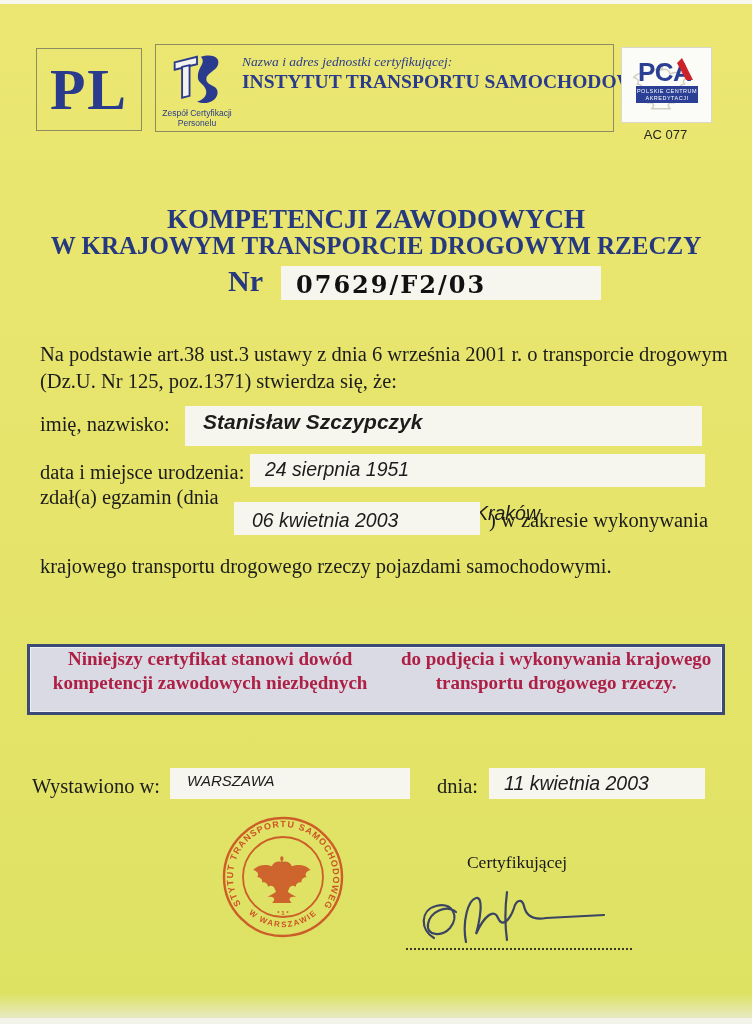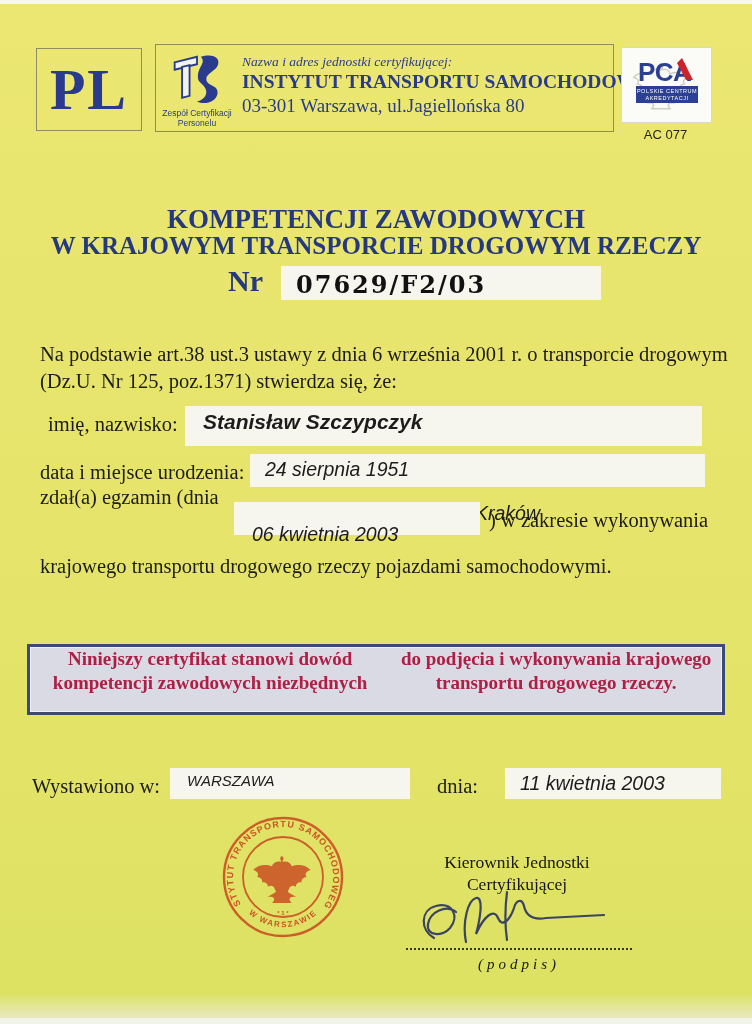--- a/index.html
+++ b/index.html
@@ -43,33 +43,33 @@
   .legal{position:absolute;left:40px;top:341px;width:690px;font-size:20.5px;line-height:1.3;}
   .legal div{white-space:nowrap;}
   .row-label{position:absolute;font-size:20.5px;white-space:nowrap;}
   .val-sans{font-family:"Liberation Sans",sans-serif;font-style:italic;}
   .name-field{left:185px;top:406px;width:517px;height:40px;}
   .name-value{padding:4px 0 0 18px;font-size:21px;font-weight:bold;}
   .birth-field{left:250px;top:454px;width:455px;height:33px;}
   .birth-date{position:absolute;left:15px;top:4px;font-size:19.5px;}
   .birth-place{position:absolute;left:225px;top:4px;font-size:19.5px;margin-top:44px;}
   .exam-field{left:234px;top:502px;width:246px;height:33px;}
-  .exam-date{padding:21px 0 0 18px;font-size:19.5px;font-style:italic;}
+  .exam-date{padding:7px 0 0 18px;font-size:19.5px;font-style:italic;}
   .scope-line{position:absolute;left:40px;top:555px;font-size:20.5px;white-space:nowrap;}
 
   
   .notice-box{position:absolute;left:27px;top:644px;width:692px;height:65px;background:#dadae4;
     border:3px solid #3c4a78;box-shadow:inset 0 0 0 1px #eef0f4;
     display:flex;flex-direction:row;text-align:center;}
   .notice-box div{color:#ad1f44;font-weight:bold;font-size:19px;line-height:1.25;}
 
   
   .issued-field{left:170px;top:768px;width:240px;height:31px;}
   .issued-place{padding:4px 0 0 17px;font-size:15px;}
-  .date-field{left:489px;top:768px;width:216px;height:31px;margin-left:16px;}
+  .date-field{left:489px;top:768px;width:216px;height:31px;}
   .issued-date{padding:4px 0 0 15px;font-size:19.5px;}
 
   .stamp{position:absolute;left:218px;top:812px;width:130px;height:130px;}
   .sig-block{position:absolute;left:398px;top:852px;width:238px;text-align:center;
     font-size:17.5px;line-height:1.25;color:#17171a;}
   .signature-svg{position:absolute;left:406px;top:886px;width:225px;height:66px;}
   .dotted-line{position:absolute;left:406px;top:948px;width:226px;height:0;
     border-bottom:2px dotted #3a372e;}
   .podpis{position:absolute;left:406px;top:956px;width:226px;text-align:center;
     font-style:italic;font-size:15px;letter-spacing:4px;color:#17171a;}
@@ -102,21 +102,20 @@
       <path d="M16 15 L24 13 L24 46 L16 48 Z" fill="#f3f3ee" stroke="#2a3a8c" stroke-width="2"></path>
       <path d="M36 4 C50 0 58 6 54 14 C51 20 42 22 42 28 C42 36 56 34 54 44 C52 53 40 56 32 52 C40 50 44 44 41 38 C38 32 32 32 33 24 C34 14 42 10 36 4 Z" fill="#2a3a8c"></path>
     </svg>
     <div class="its-caption">
       <div>Zespół Certyfikacji</div>
       <div>Personelu</div>
     </div>
     <div class="issuer-text">
       <div class="issuer-label">Nazwa i adres jednostki certyfikującej:</div>
       <div class="issuer-name">INSTYTUT TRANSPORTU SAMOCHODOWEGO</div>
-      <div class="issuer-address">03-301 Warszawa, ul.Jagiellońska 80</div>
     </div>
   </div>
 
   <div class="pca-wrap">
     <div class="pca-box">
       <svg viewBox="0 0 89 74" style="position:absolute;inset:0">
         <use href="#eaglePath" transform="translate(40,37) scale(0.72) translate(-65,-69)" fill="none" stroke="#c9c9bc" stroke-width="2" opacity="0.9"></use>
         <text x="16" y="33" font-family="Liberation Sans,sans-serif" font-weight="bold" font-size="26" fill="#2b3f94" letter-spacing="-0.5">PCA</text>
         <path d="M60 10 L71 32 L64 32 L55 15 Z" fill="#cc2229"></path>
         <rect x="14" y="38" width="62" height="17" fill="#2b3f94"></rect>
@@ -133,21 +132,21 @@
   <div class="nr-label">Nr</div>
   <div class="field nr-field">
     <div class="nr-value">07629/F2/03</div>
   </div>
 
   <div class="legal">
     <div>Na podstawie art.38 ust.3 ustawy z dnia 6 września 2001 r. o transporcie drogowym</div>
     <div>(Dz.U. Nr 125, poz.1371) stwierdza się, że:</div>
   </div>
 
-  <div class="row-label" style="left:48px;top:413px">imię, nazwisko:</div>
+  <div class="row-label" style="left:40px;top:413px">imię, nazwisko:</div>
   <div class="field name-field">
     <div class="name-value val-sans">Stanisław Szczypczyk</div>
   </div>
 
   <div class="row-label" style="left:40px;top:461px">data i miejsce urodzenia:</div>
   <div class="field birth-field">
     <div class="birth-date val-sans">24 sierpnia 1951</div>
     <div class="birth-place val-sans">Kraków</div>
   </div>
 
@@ -180,24 +179,22 @@
     <text class="stamp-txt" font-size="9" letter-spacing="1.1" opacity="0.9">
       <textPath href="#stampTopArc" startOffset="50%" text-anchor="middle">INSTYTUT TRANSPORTU SAMOCHODOWEGO</textPath>
     </text>
     <text class="stamp-txt" font-size="8" letter-spacing="1.5" opacity="0.9">
       <textPath href="#stampBottomArc" startOffset="50%" text-anchor="middle">W WARSZAWIE</textPath>
     </text>
     <text class="stamp-txt" x="65" y="103" font-size="6" text-anchor="middle" opacity="0.9">* 1 *</text>
   </svg>
 
   <div class="sig-block">
-    <div>Kierownik Jednostki</div>
     <div>Certyfikującej</div>
   </div>
 
   <svg class="signature-svg" viewBox="0 0 225 66">
     <path d="M28 52 C14 44 14 24 30 20 C46 16 54 30 44 42 C36 51 20 50 22 38 C24 26 40 18 50 26" fill="none" stroke="#3b4563" stroke-width="2.2" stroke-linecap="round"></path>
     <path d="M60 56 C56 36 62 14 70 12 C78 10 74 34 70 48 C78 30 88 22 92 32 C96 42 104 34 108 22 C110 14 116 12 118 20 C120 30 128 34 140 32 L198 29" fill="none" stroke="#3b4563" stroke-width="2.2" stroke-linecap="round"></path>
     <path d="M101 6 C99 22 99 40 101 54" fill="none" stroke="#3b4563" stroke-width="2.2" stroke-linecap="round"></path>
   </svg>
   <div class="dotted-line"></div>
-  <div class="podpis">(podpis)</div>
 </div>
 
 </body></html>

